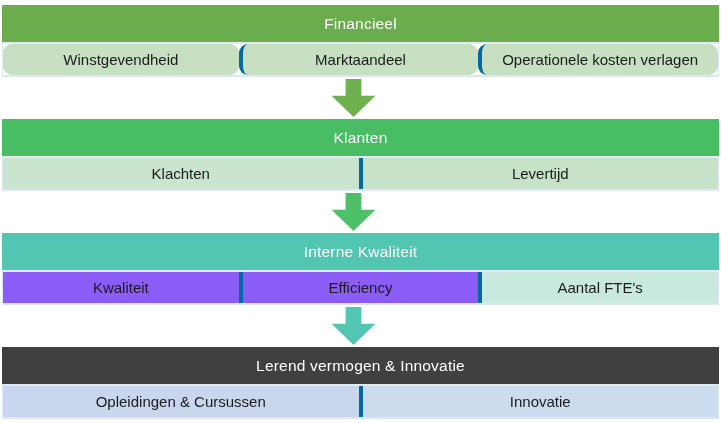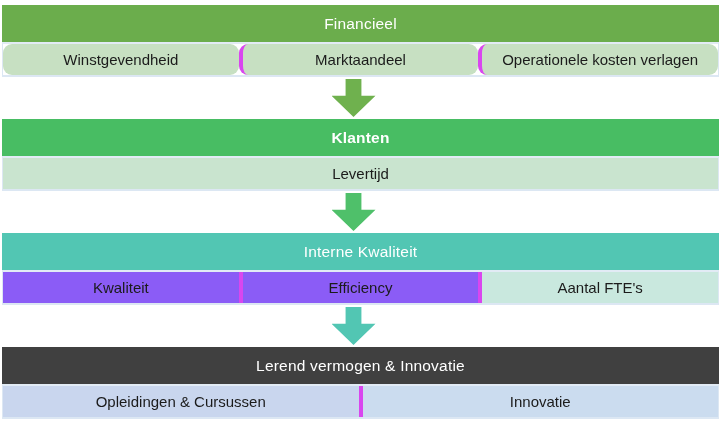--- a/index.html
+++ b/index.html
@@ -44,26 +44,26 @@
   .cell {
     flex: 1 1 0;
     display: flex;
     align-items: center;
     justify-content: center;
     font-size: 15px;
     color: #1b1b1b;
     white-space: nowrap;
     overflow: hidden;
   }
-  .cell + .cell { border-left: 4px solid #d946ef; }
+  .cell + .cell { border-left: 4px solid #0369a1; }
 
   
   .s1 .level-header { background: #6bad4c; }
   .s1 .cell        { background: #c7e0c2; border-radius: 9px; }
-  .s2 .level-header { background: #48bd63; font-weight: bold; }
+  .s2 .level-header { background: #48bd63; }
   .s2 .cell        { background: #c9e4cf; }
   .s2 .cell:nth-child(2) { background: #c6e3ca; }
   .s3 .level-header { background: #52c6b3; }
   .s3 .cell        { background: #8b5cf6; }
   .s3 .cell:nth-child(3) { background: #c9e8de; }
   .s4 .level-header { background: #404040; }
   .s4 .cell        { background: #c9d6ee; }
   .s4 .cell:nth-child(2) { background: #cbdcef; }
 
   .arrow-gap {
@@ -97,20 +97,21 @@
       </div>
     </div>
 
     <div class="arrow-gap">
       <div class="arrow a1"></div>
     </div>
 
     <div class="level s2">
       <div class="level-header">Klanten</div>
       <div class="cells">
+        <div class="cell">Klachten</div>
         <div class="cell">Levertijd</div>
       </div>
     </div>
 
     <div class="arrow-gap">
       <div class="arrow a2"></div>
     </div>
 
     <div class="level s3">
       <div class="level-header">Interne Kwaliteit</div>

